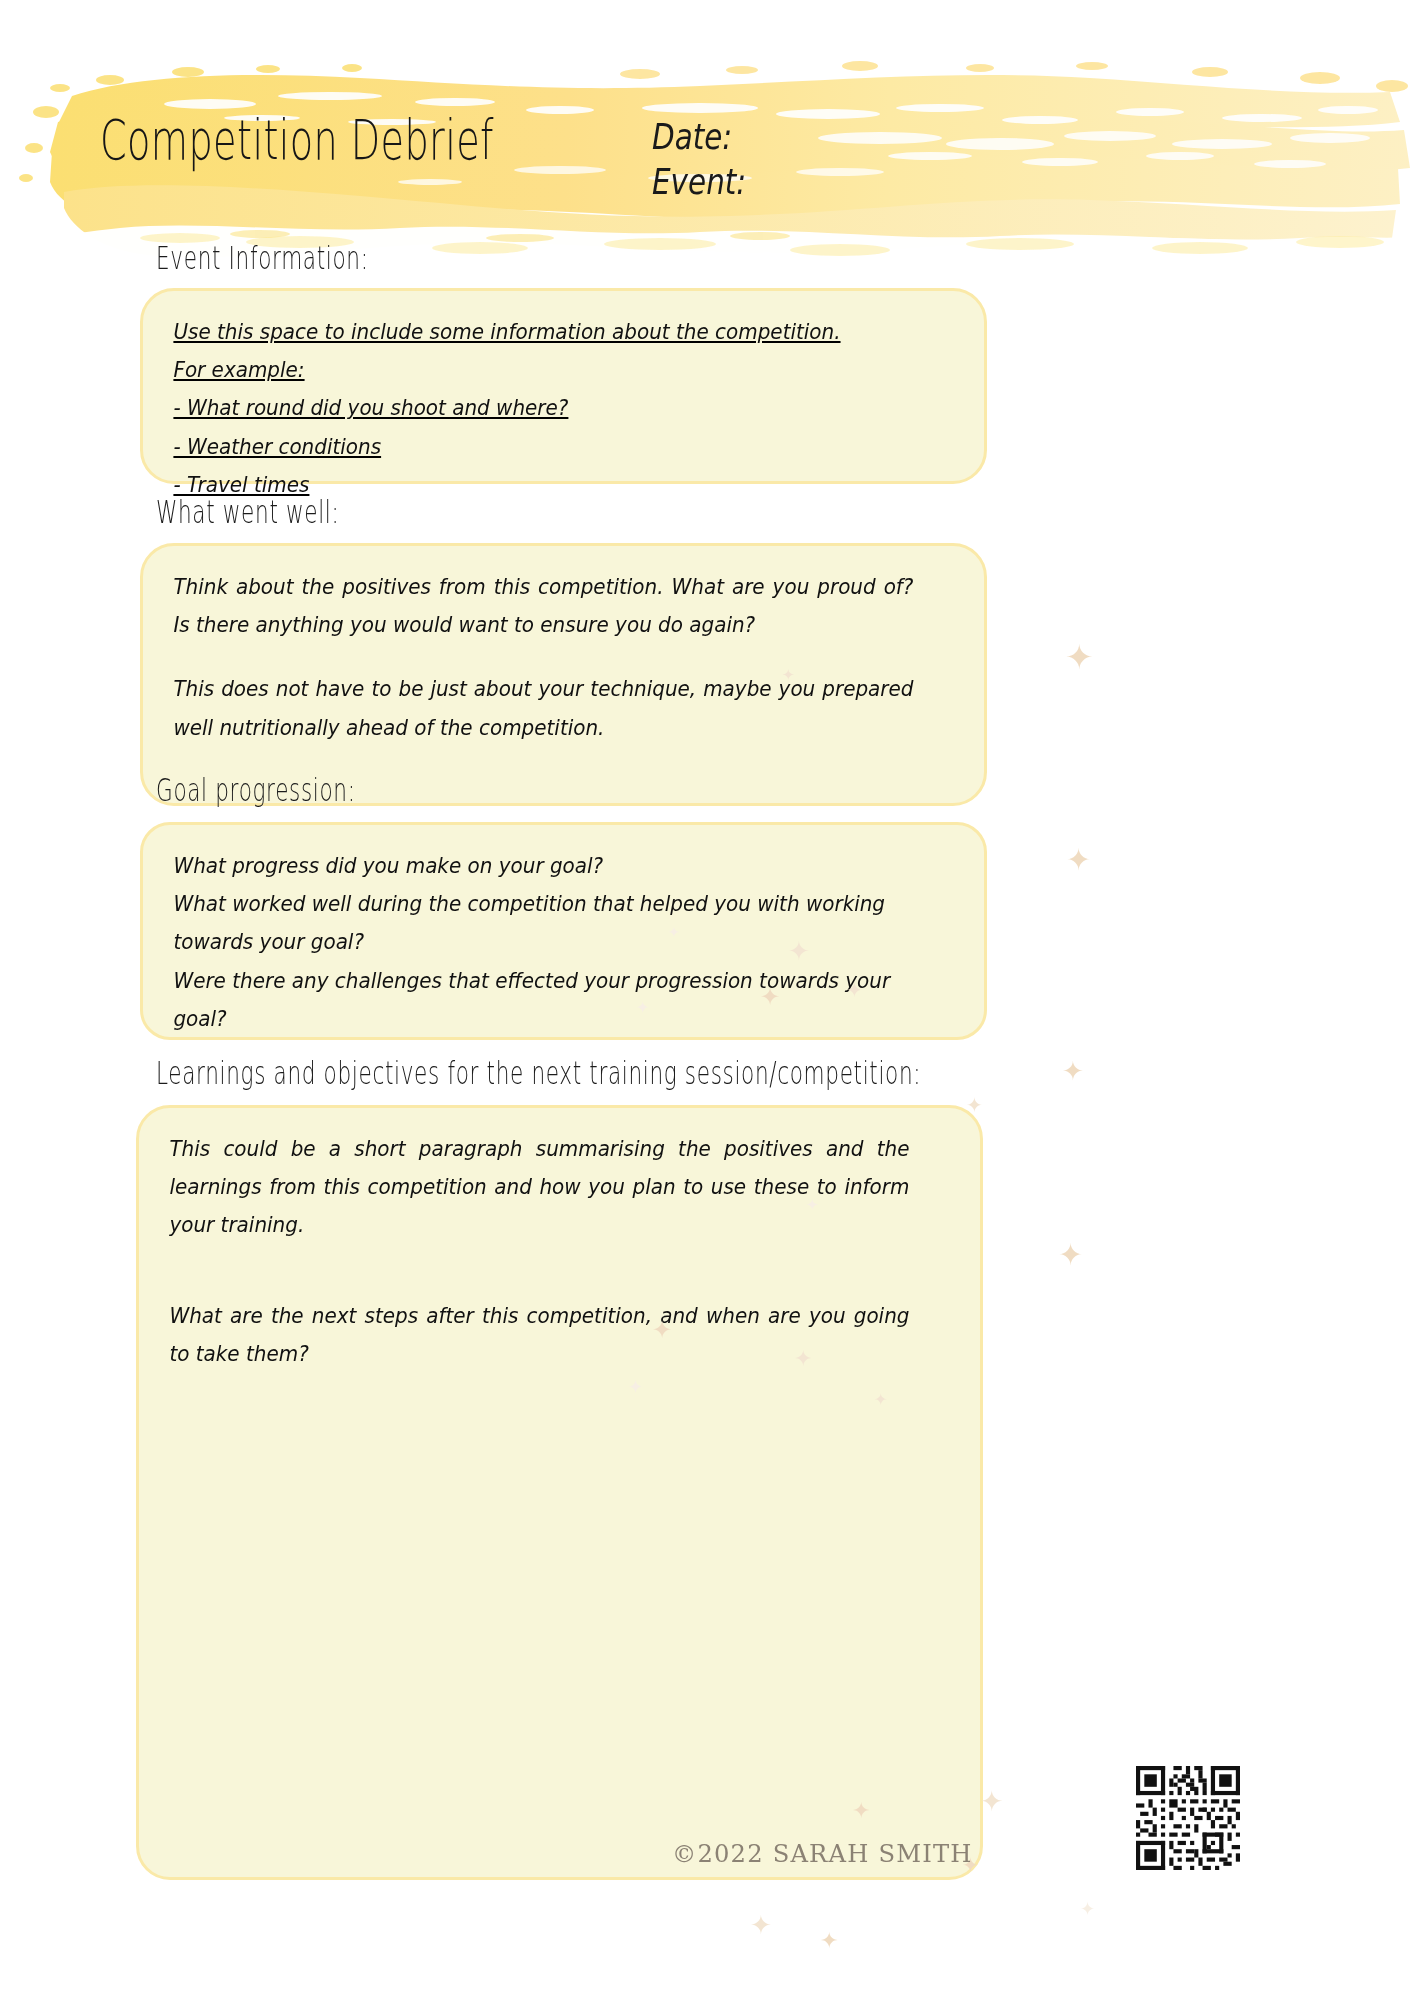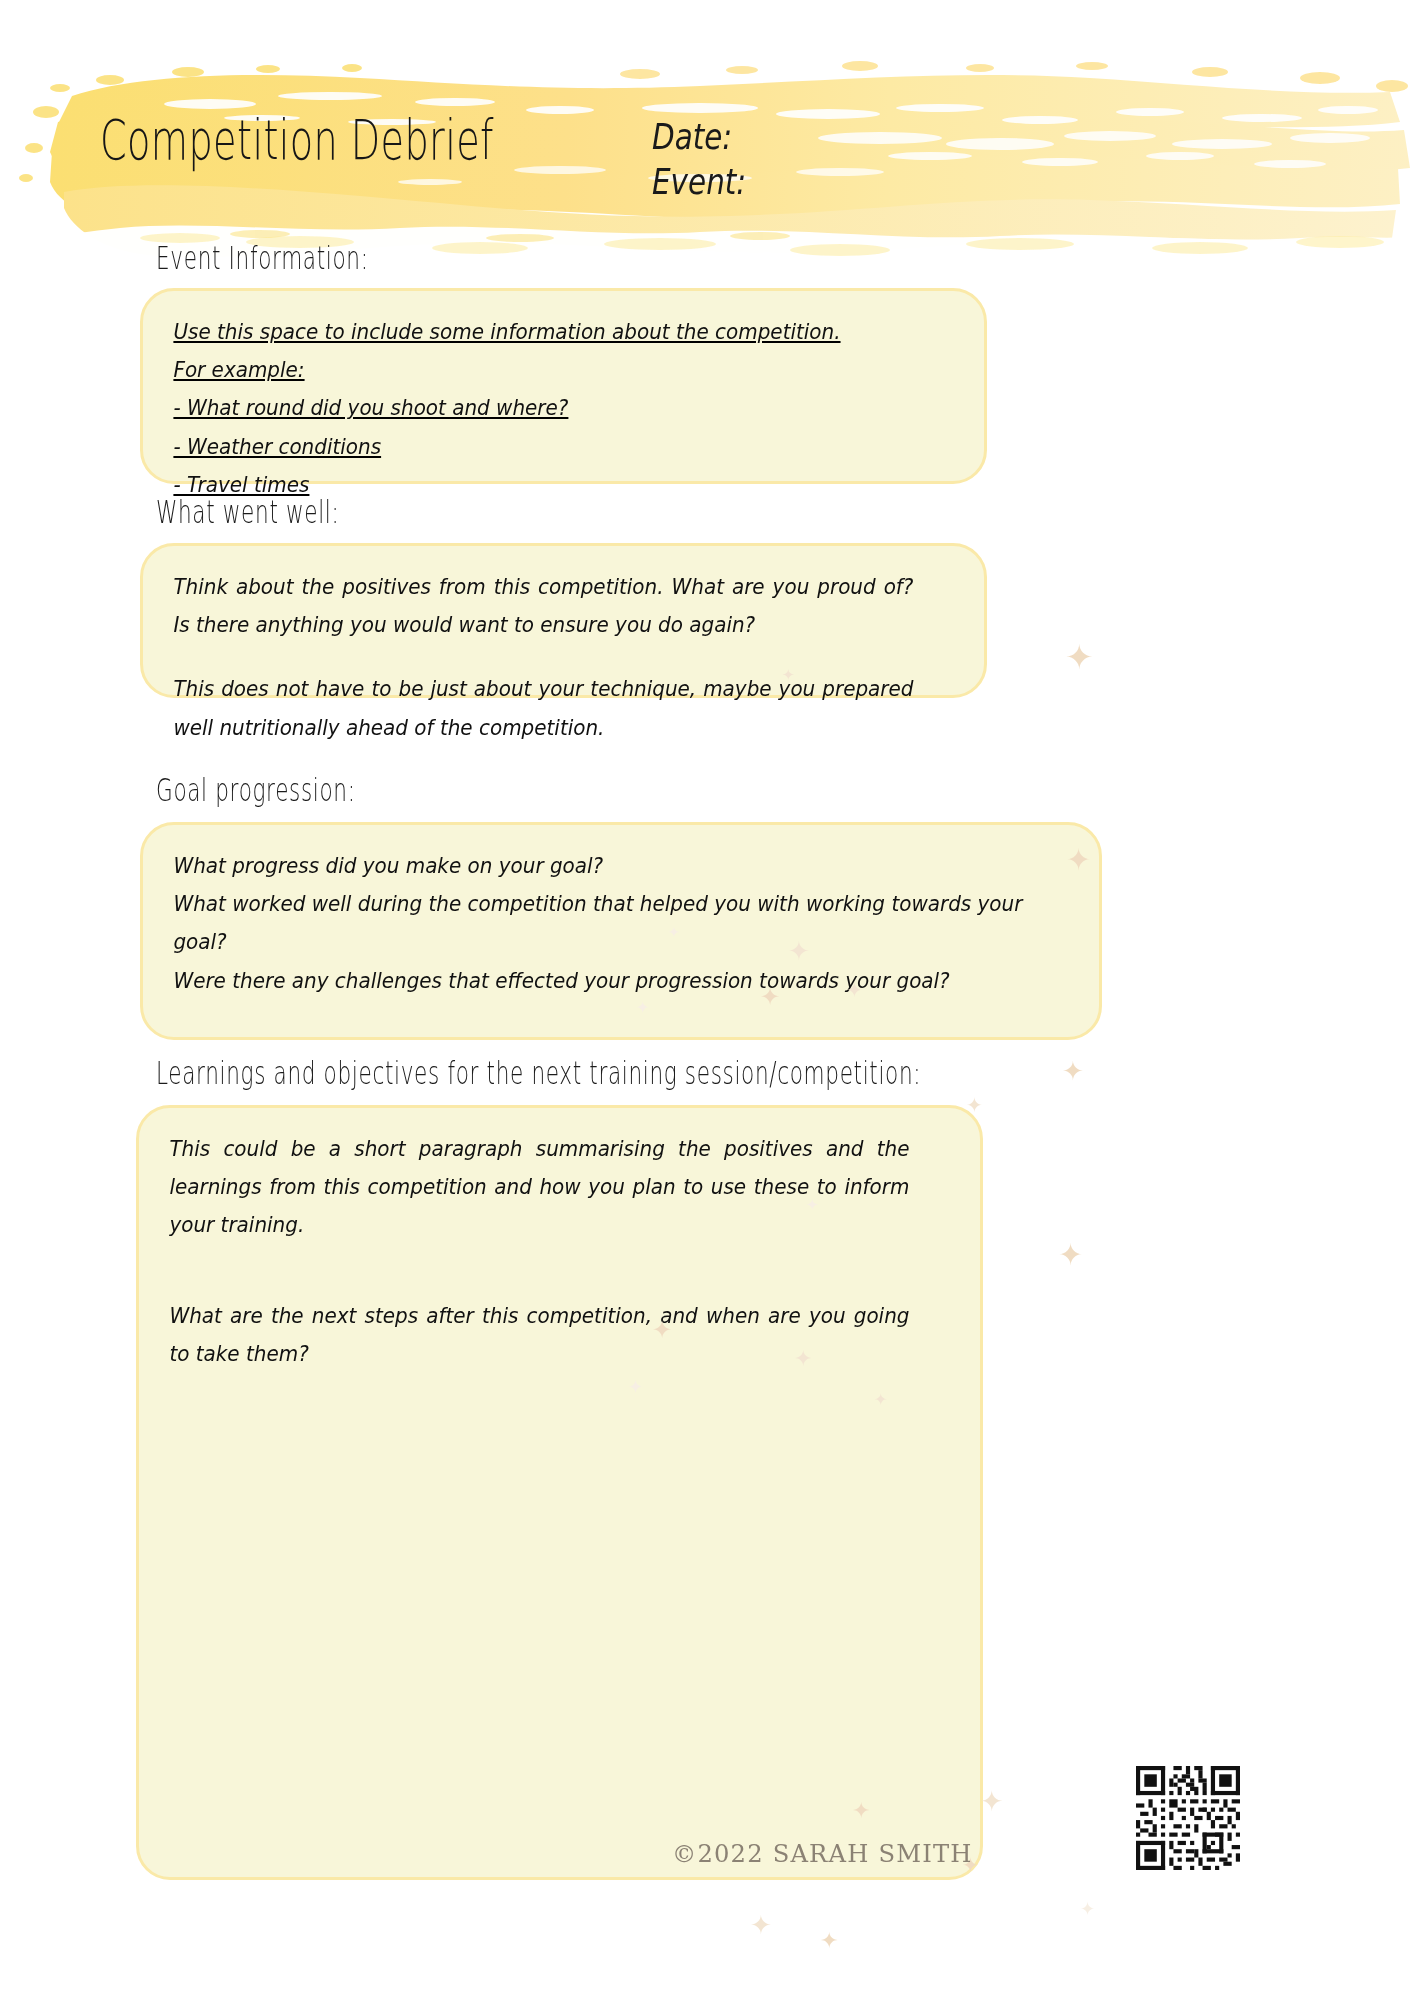--- a/index.html
+++ b/index.html
@@ -290,30 +290,30 @@
           <span class="line">- Weather conditions</span>
         </p>
       <p>
           <span class="line">- Travel times</span>
         </p>
     </div>
   </div>
 
   <div class="section-heading" style="left:156px; top:494px;">What went well:</div>
 
-  <div class="answer-box" style="left:140px; top:543px; width:847px; height:155px;">
+  <div class="answer-box" style="left:140px; top:543px; width:847px; height:263px;">
     <div class="inner justify">
       <p>Think about the positives from this competition. What are you proud of? Is there anything you would want to ensure you do again?</p>
       <p class="gap">This does not have to be just about your technique, maybe you prepared well nutritionally ahead of the competition.</p>
     </div>
   </div>
 
   <div class="section-heading" style="left:156px; top:772px;">Goal progression:</div>
 
-  <div class="answer-box" style="left:140px; top:822px; width:962px; height:218px;">
+  <div class="answer-box" style="left:140px; top:822px; width:847px; height:218px;border-radius:30px;">
     <div class="inner">
       <p>
           <span class="line">What progress did you make on your goal?</span>
         </p>
       <p>
           <span class="line">What worked well during the competition that helped you with working towards your goal?</span>
         </p>
       <p>
           <span class="line">Were there any challenges that effected your progression towards your goal?</span>
         </p>

